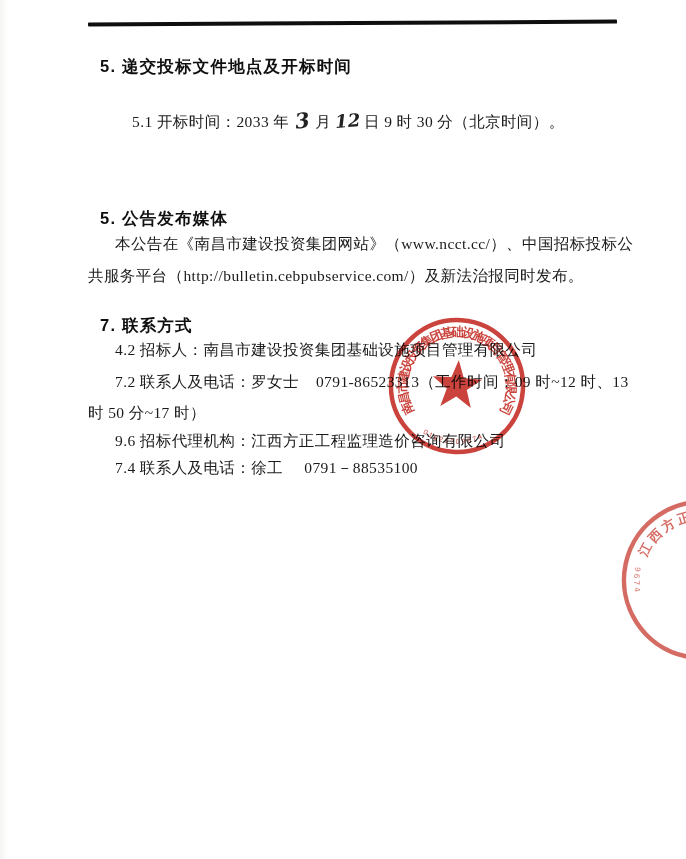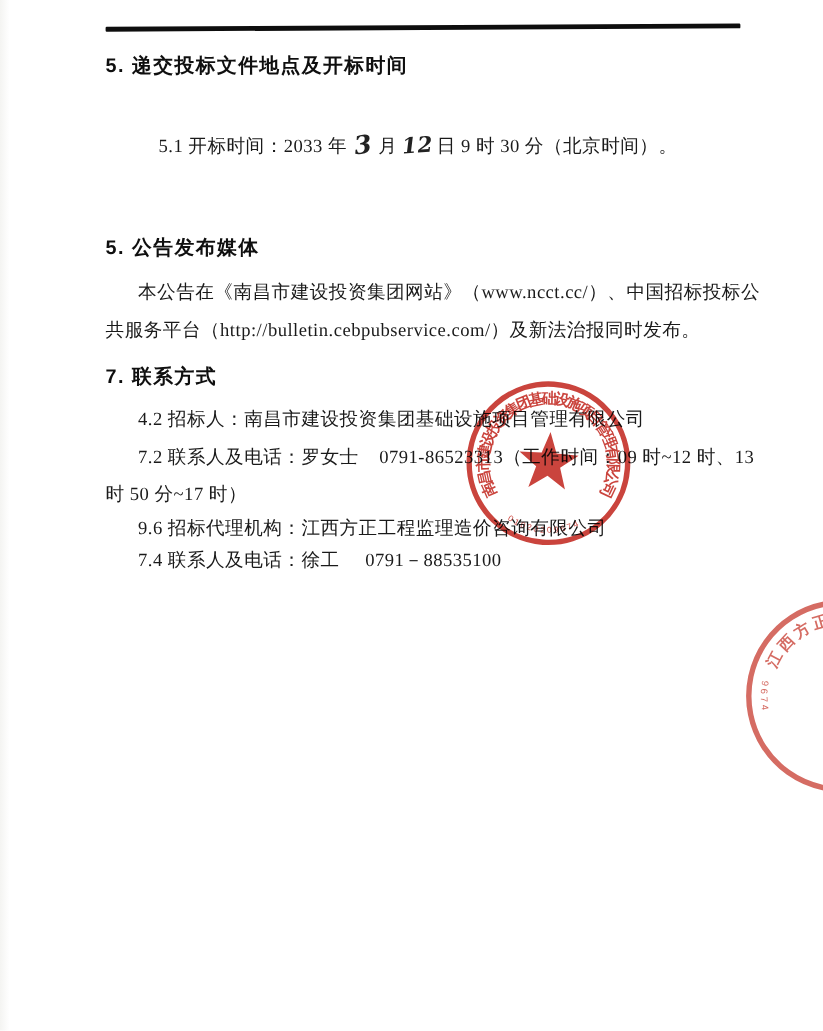--- a/index.html
+++ b/index.html
@@ -12,21 +12,21 @@
     position:absolute;inset:0;
     background:linear-gradient(90deg,#f4f4f2 0px,#ffffff 8px);
     color:#1b1b1b;
   }
   .topline{
     position:absolute;left:88px;top:21px;width:529px;height:4px;
     background:#0e0e0e;border-radius:1px;
     transform:rotate(-0.3deg);
   }
   .heading{
-    position:absolute;left:88px;margin:0;
+    position:absolute;left:88px;margin:12px;
     font-family:"Liberation Sans","DejaVu Sans",sans-serif;
     font-size:16.5px;font-weight:700;letter-spacing:1.2px;
     color:#0f0f0f;white-space:pre;
   }
   #h5{top:44px}
   #h6{top:196px}
   #h7{top:303px}
   .ln{
     position:absolute;left:88px;
     font-size:15.5px;line-height:20px;letter-spacing:0.4px;

